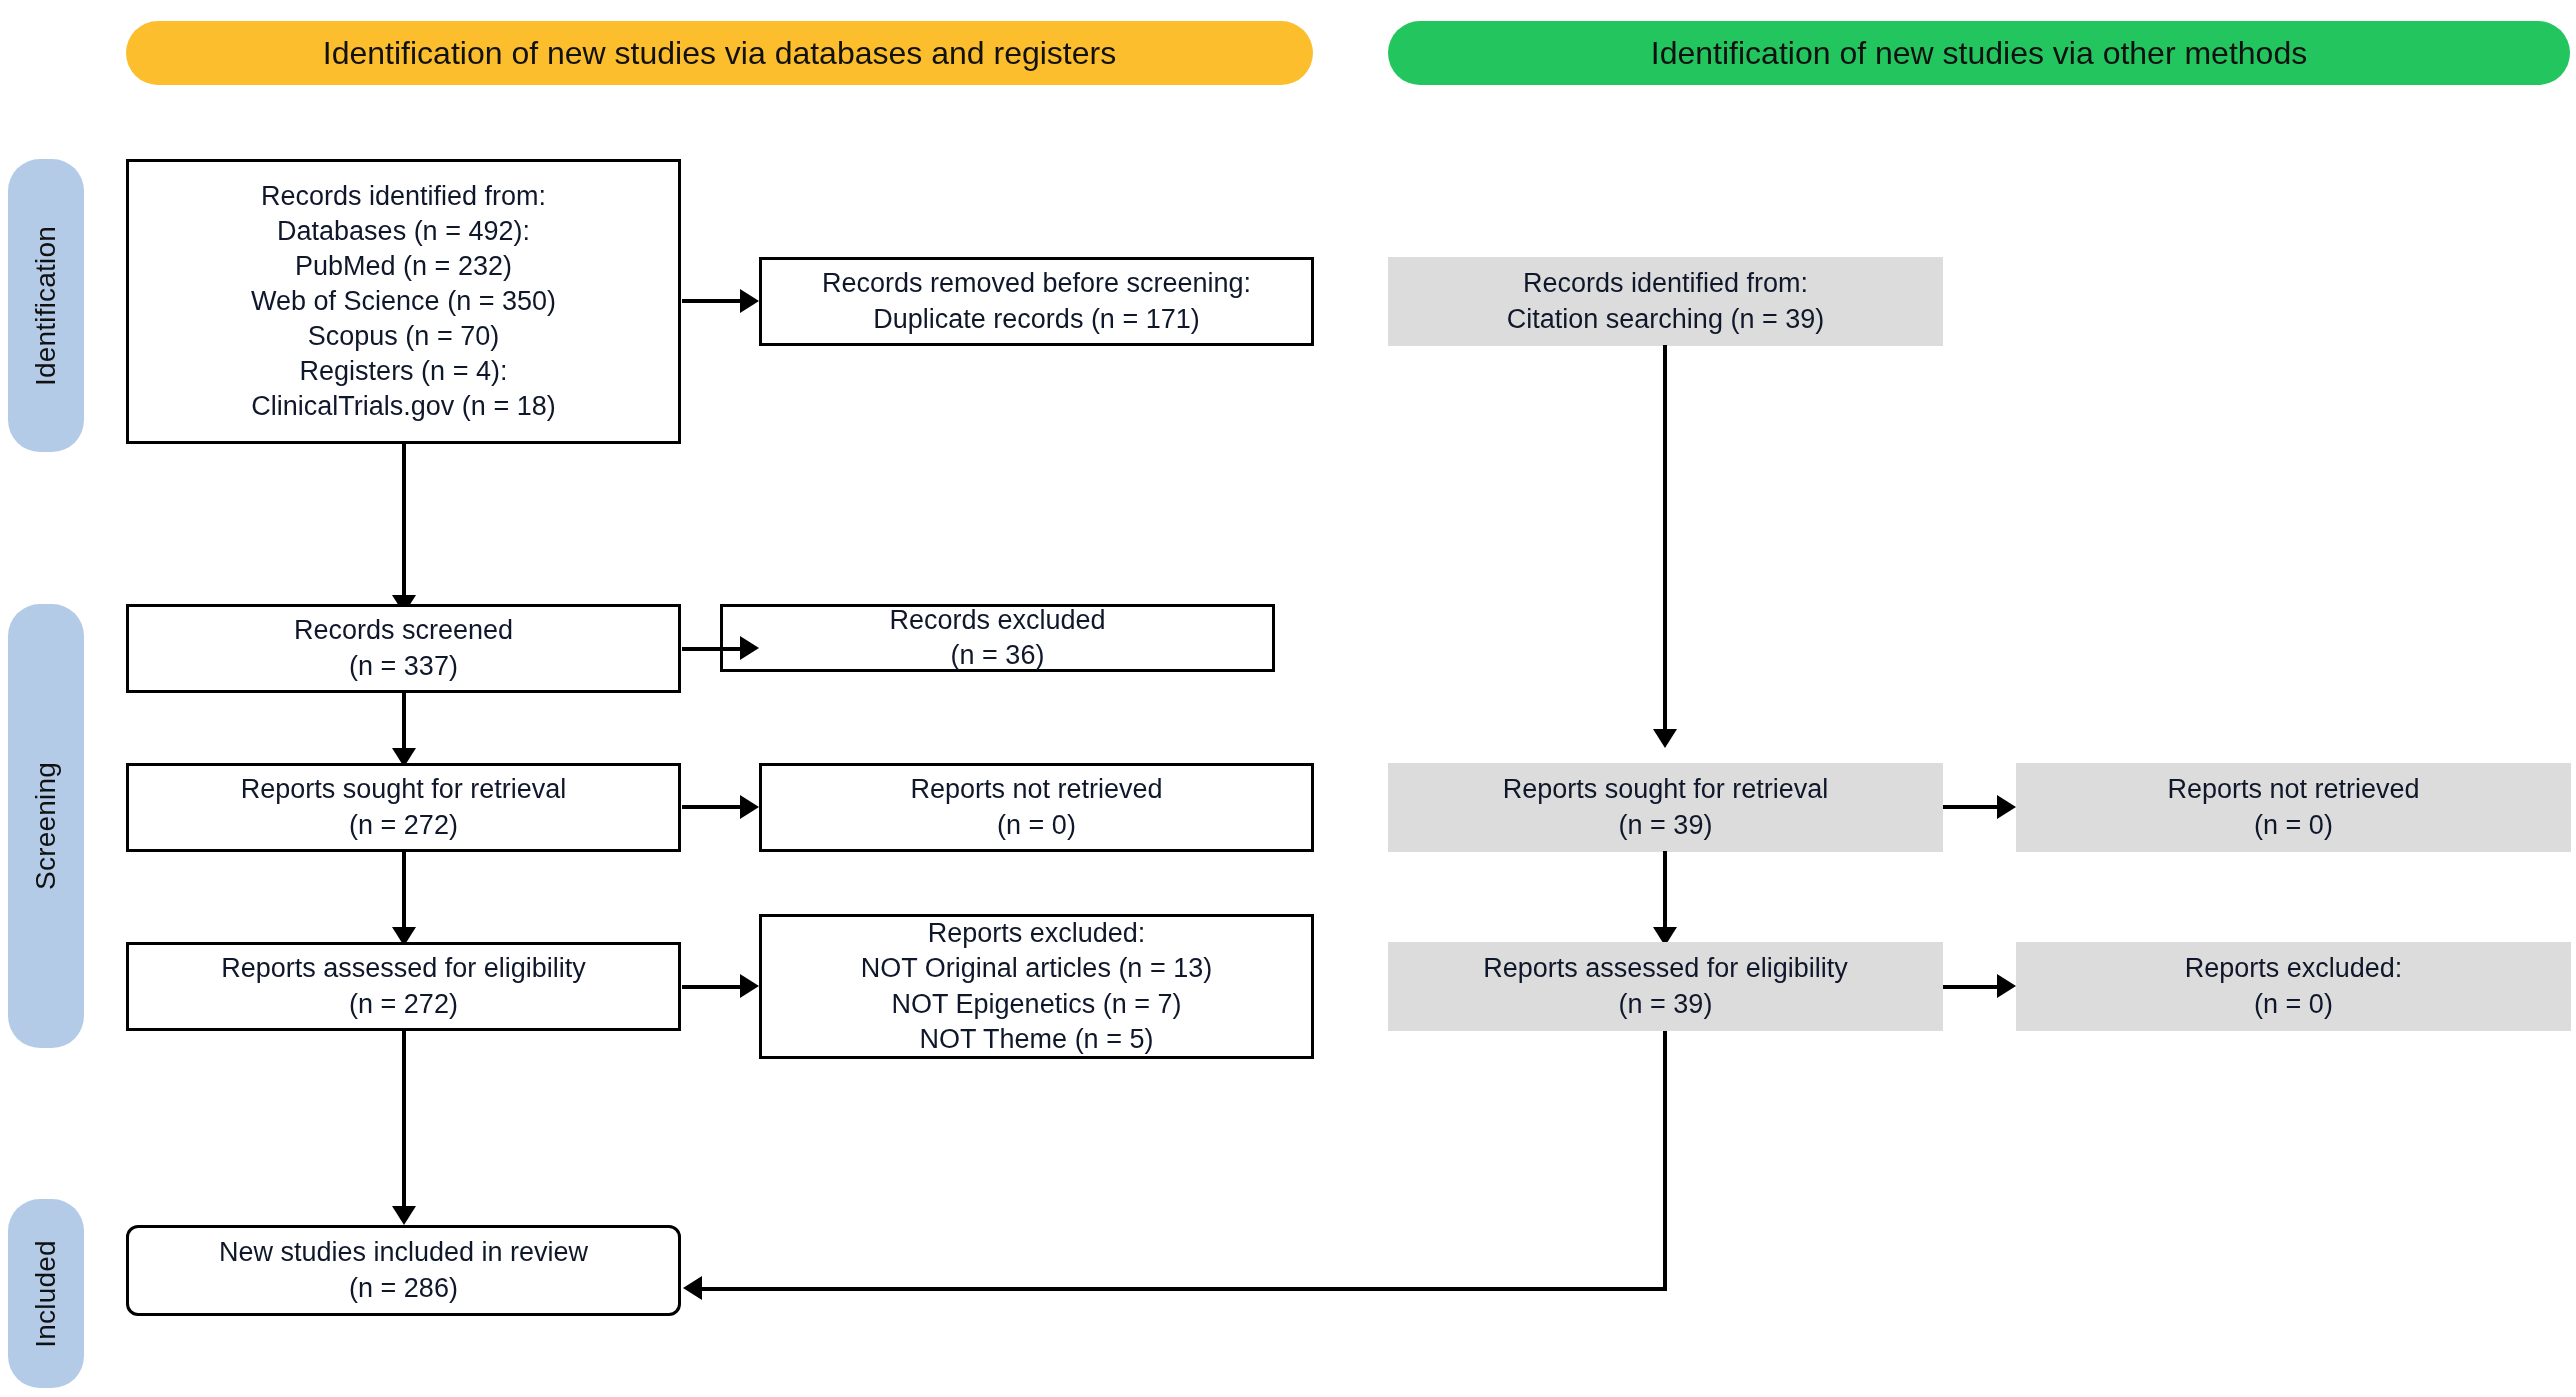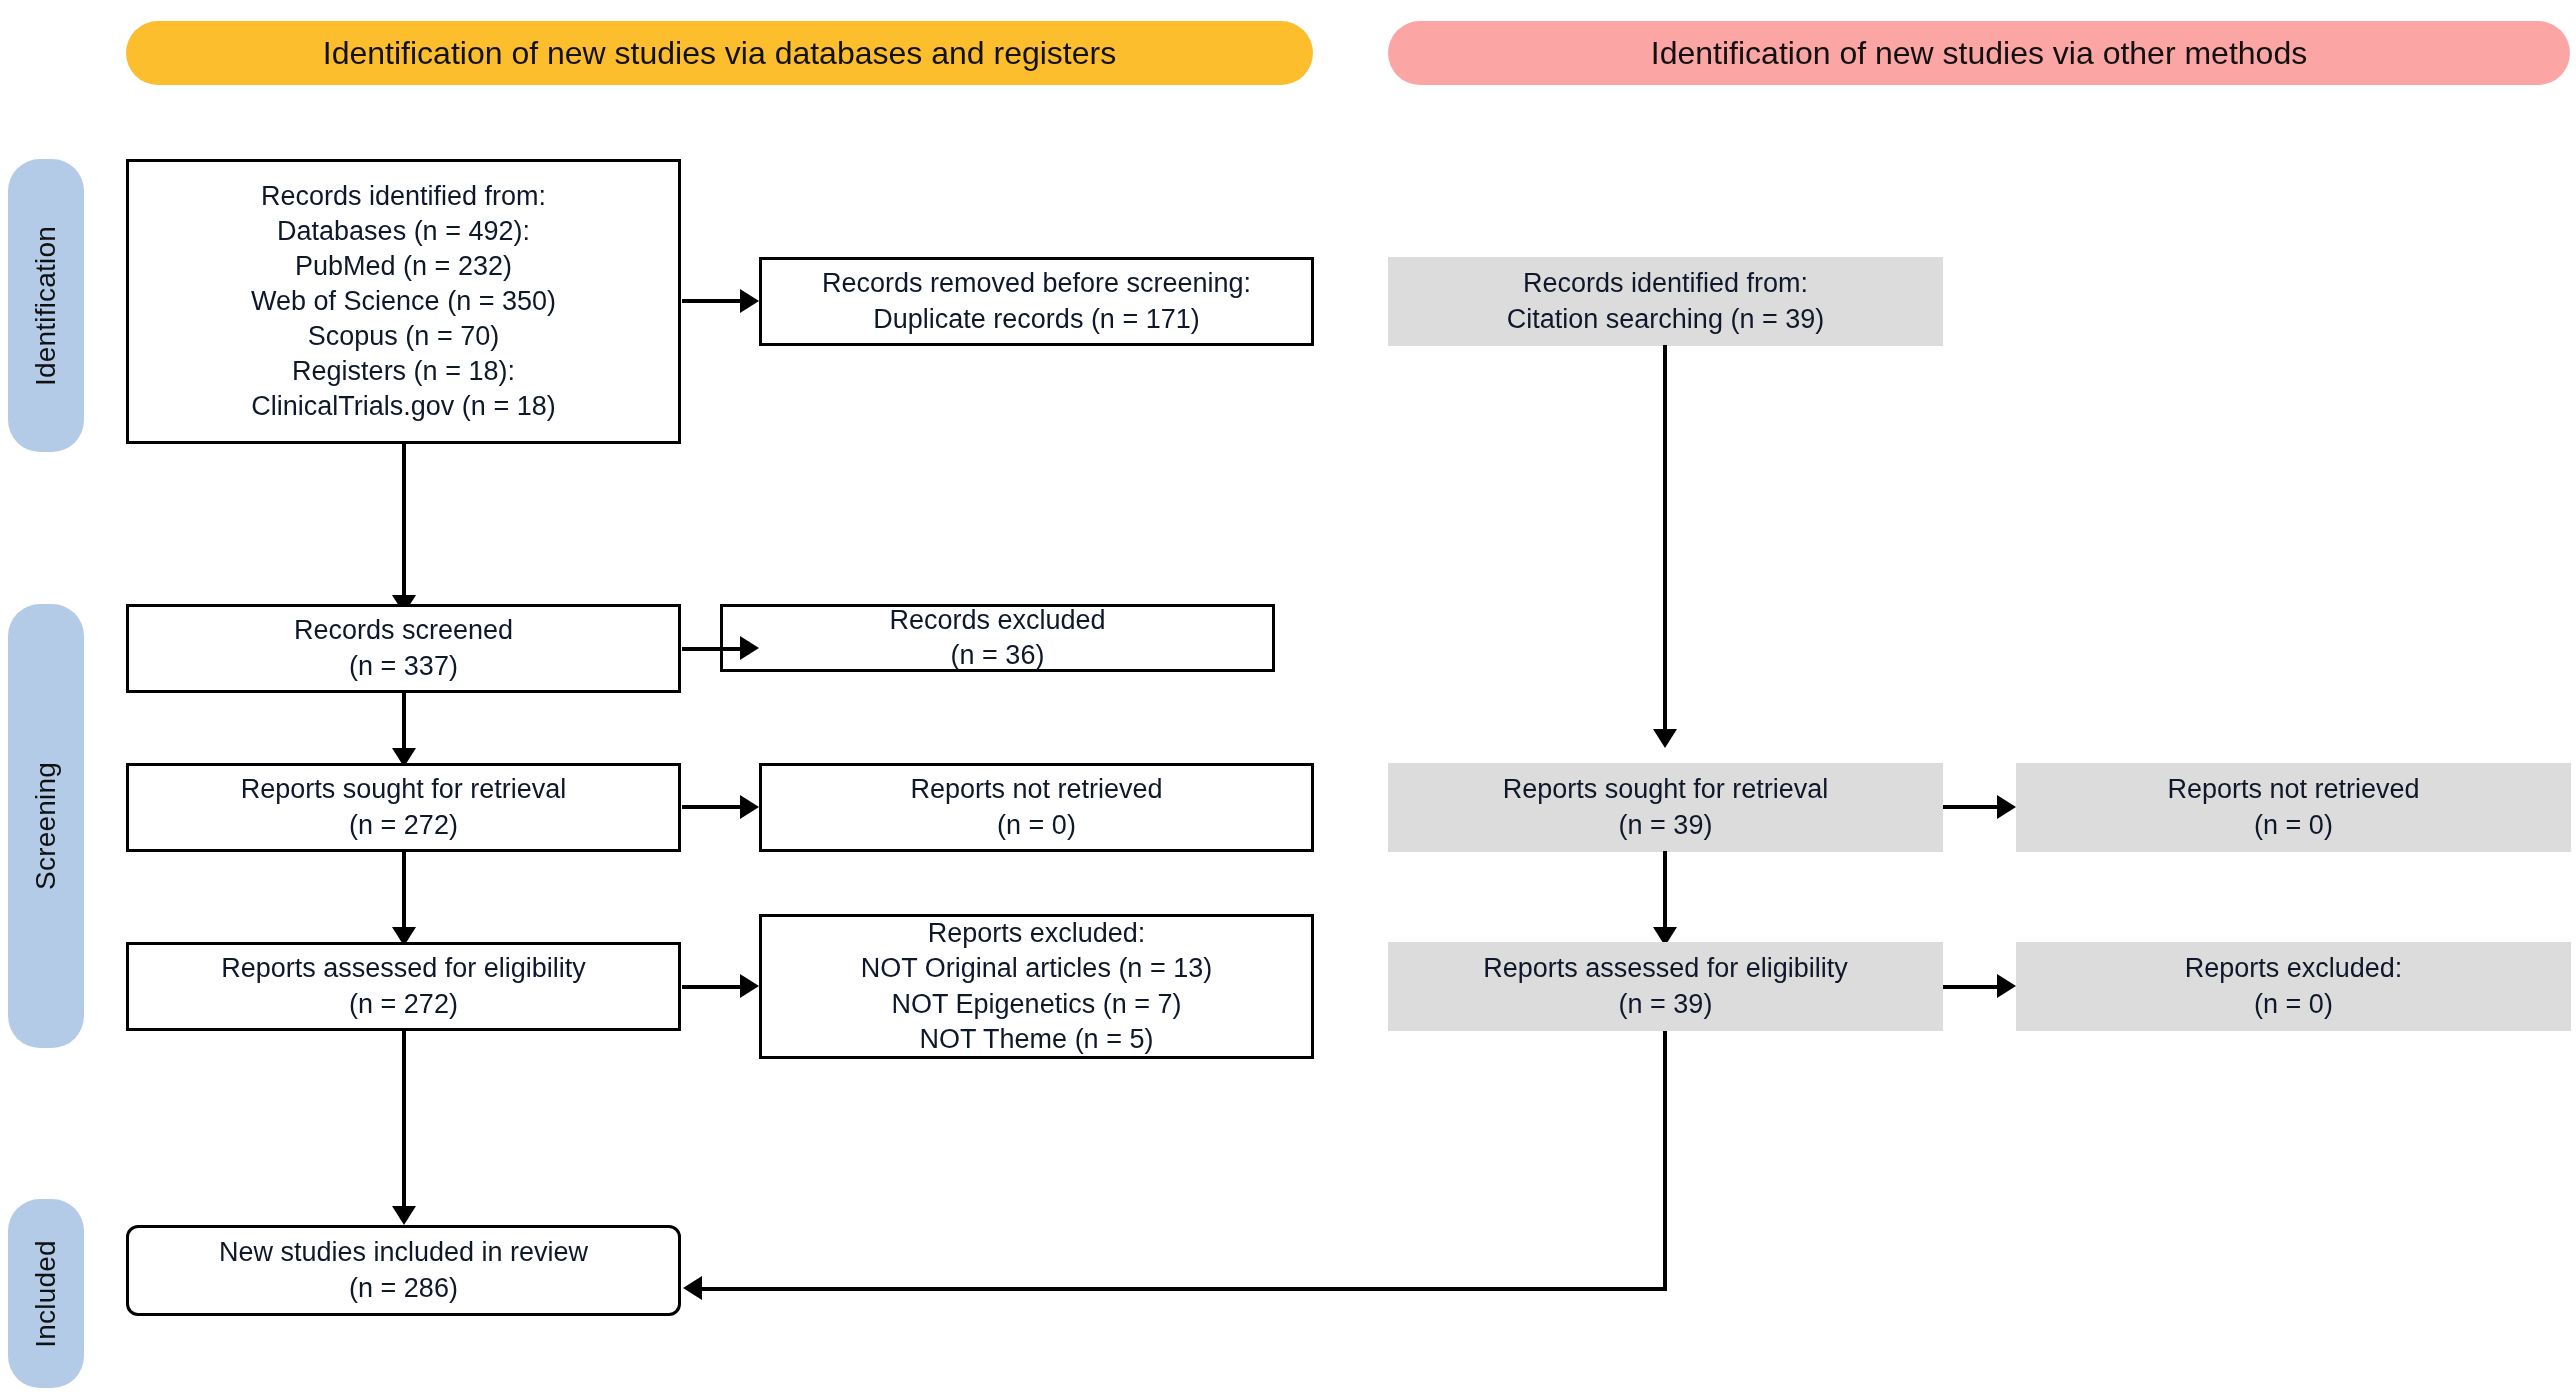--- a/index.html
+++ b/index.html
@@ -13,21 +13,21 @@
     white-space:nowrap;
     font-size:28px;
     color:#111111;
     letter-spacing:0.2px;
   }
 
   
   .banner{position:absolute;border-radius:32px;display:flex;align-items:center;justify-content:center;}
   .banner span{font-size:32px;color:#111111;white-space:nowrap;}
   .banner-yellow{background:#fcbe2c;}
-  .banner-grey{background:#fca5a5;}
+  .banner-grey{background:#22c55e;}
 
   
   .box{position:absolute;box-sizing:border-box;display:flex;align-items:center;justify-content:center;}
   .box .lines{text-align:center;line-height:1.30;font-size:27px;color:#0f172a;}
   .box .lines div{white-space:nowrap;}
   .box-white{background:#ffffff;border:3.8px solid #000000;}
   .box-grey{background:#dcdcdc;border:0;}
 
   
   .vline{position:absolute;background:#000000;width:3.8px;}
@@ -61,21 +61,21 @@
     <span>Identification of new studies via other methods</span>
   </div>
 
   <div class="box box-white" style="left:126px;top:159px;width:555px;height:285px;">
     <div class="lines">
       <div>Records identified from:</div>
       <div>Databases (n = 492):</div>
       <div>PubMed (n = 232)</div>
       <div>Web of Science (n = 350)</div>
       <div>Scopus (n = 70)</div>
-      <div>Registers (n = 18):</div>
+      <div>Registers (n = 4):</div>
       <div>ClinicalTrials.gov (n = 18)</div>
     </div>
   </div>
 
   <div class="box box-white" style="left:759px;top:257px;width:555px;height:89px;">
     <div class="lines">
       <div>Records removed before screening:</div>
       <div>Duplicate records (n = 171)</div>
     </div>
   </div>

